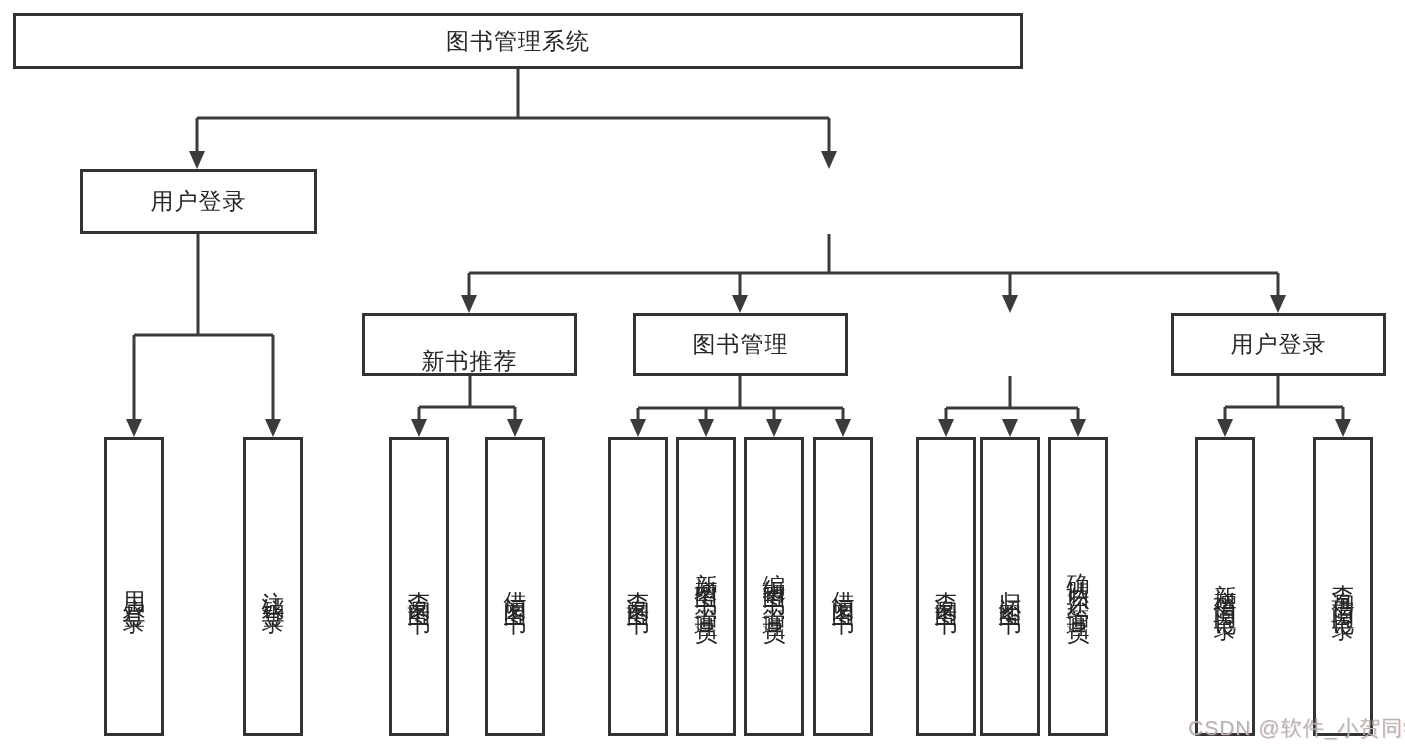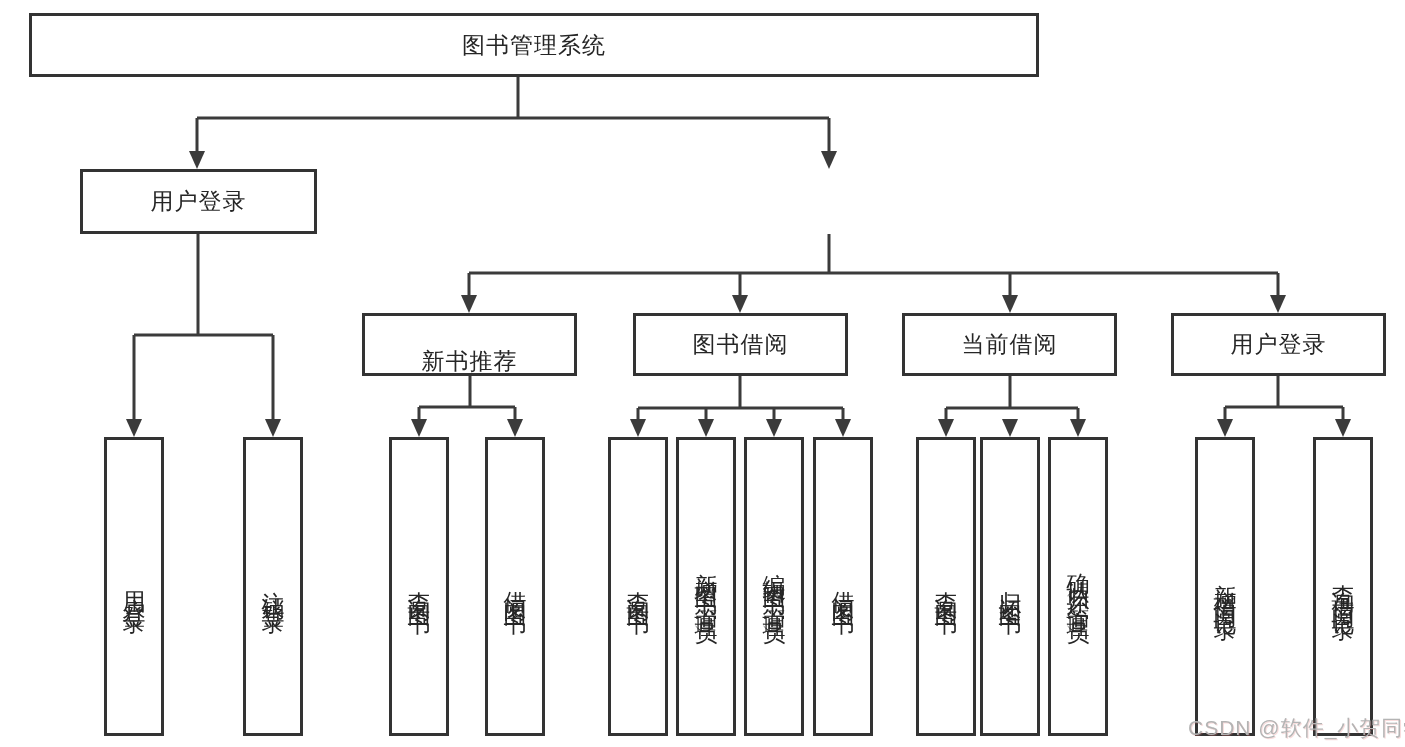--- a/index.html
+++ b/index.html
@@ -84,36 +84,33 @@
       <polygon class="ah" points="1002,419 1018,419 1010,437"></polygon>
       <polygon class="ah" points="1070,419 1086,419 1078,437"></polygon>
     </g>
     <g>
       <path class="cl" d="M1278 376 V407 M1225 407 H1343 M1225 407 V421 M1343 407 V421"></path>
       <polygon class="ah" points="1217,419 1233,419 1225,437"></polygon>
       <polygon class="ah" points="1335,419 1351,419 1343,437"></polygon>
     </g>
   </svg>
 
-  <div class="box" style="left:13px;top:13px;width:1010px;height:64px;margin-left:16px;">
+  <div class="box" style="left:13px;top:13px;width:1010px;height:56px;">
     <span class="hlabel">图书管理系统</span>
   </div>
 
   <div class="box" style="left:80px;top:169px;width:237px;height:65px;">
     <span class="hlabel">用户登录</span>
   </div>
 
   <div class="box" style="left:362px;top:313px;width:215px;height:63px;align-items:flex-end;">
     <span class="hlabel">新书推荐</span>
   </div>
   <div class="box" style="left:633px;top:313px;width:215px;height:63px;">
-    <span class="hlabel">图书借阅</span>
-  </div>
-  <div class="box" style="left:902px;top:313px;width:215px;height:63px;">
-    <span class="hlabel">当前借阅</span>
+    <span class="hlabel">图书管理</span>
   </div>
   <div class="box" style="left:1171px;top:313px;width:215px;height:63px;">
     <span class="hlabel">用户登录</span>
   </div>
 
   <div class="box" style="left:104px;top:437px;width:60px;height:299px;">
     <span class="vtext">用户登录</span>
   </div>
   <div class="box" style="left:243px;top:437px;width:60px;height:299px;">
     <span class="vtext">注销登录</span>

